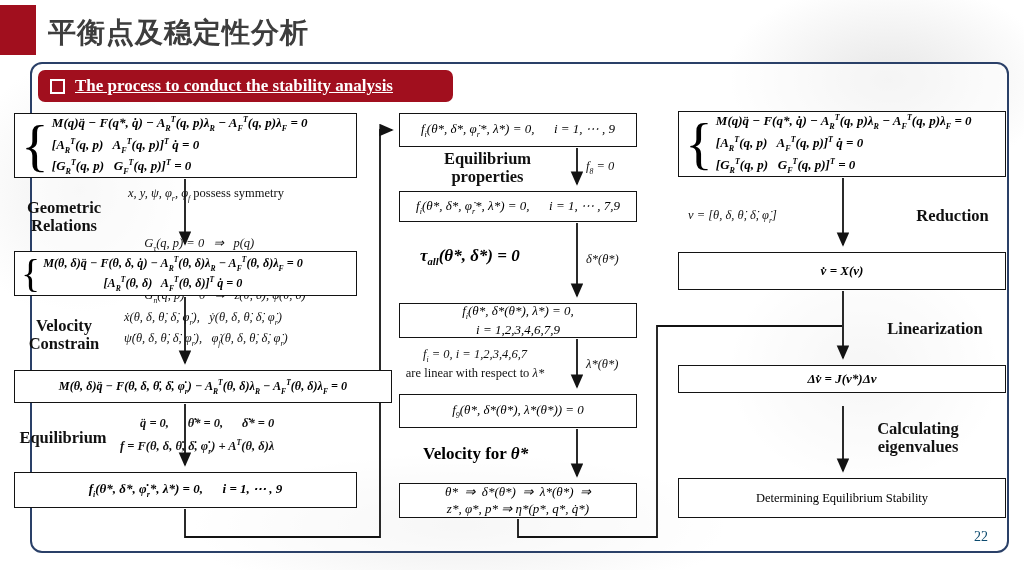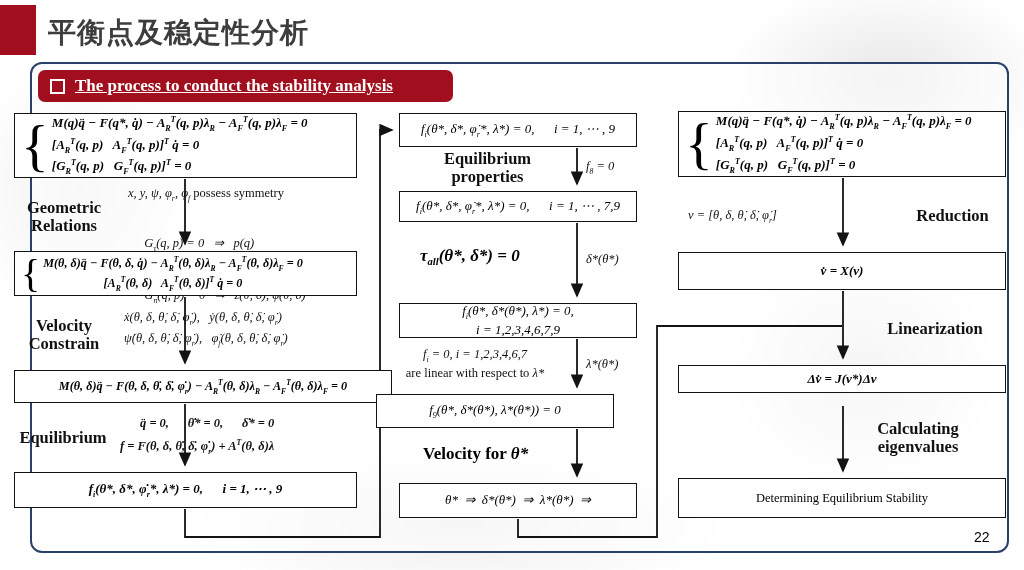--- a/index.html
+++ b/index.html
@@ -60,22 +60,22 @@
   .fbox .roman{font-style:normal;font-weight:normal;font-size:12.5px;white-space:pre;}
   .center .lines{text-align:center;}
 
   
   .lbl{position:absolute;z-index:2;font-weight:bold;color:#111;font-size:16.5px;line-height:1.08;text-align:center;}
   .note{position:absolute;z-index:2;font-size:12.5px;color:#111;line-height:1.35;white-space:pre;}
   .note .m{font-size:12.5px;}
   .noteflex{display:flex;align-items:center;}
   .bold .m, .bold{font-weight:bold;}
   .mathlbl{position:absolute;z-index:2;}
-  .pageno{position:absolute;left:974px;top:529px;z-index:4;font-size:14px;color:#000000;
-          font-family:Liberation Sans, sans-serif;}
+  .pageno{position:absolute;left:974px;top:529px;z-index:4;font-size:14px;color:#0c4a6e;
+          font-family:Liberation Serif, serif;}
 
   .connectors{position:absolute;left:0;top:0;z-index:1;pointer-events:none;}
   sub,sup{font-size:0.62em;}
   sup{vertical-align:super;}
 </style>
 </head>
 <body>
 
 <div class="wm wm1"></div>
 <div class="wm wm2"></div>
@@ -185,31 +185,32 @@
     <div class="m" style="line-height:1.25">i = 1,2,3,4,6,7,9</div>
   </div>
 </div>
 
 <div class="note" style="left:395px;top:346px;width:160px;text-align:center;white-space:normal">
   <div><span class="m">f<sub>i</sub> = 0, i = 1,2,3,4,6,7</span></div>
   <div><span>are linear with respect to </span><span class="m">λ*</span></div>
 </div>
 <div class="note" style="left:586px;top:356px"><span class="m">λ*(θ*)</span></div>
 
-<div class="fbox center" style="left:376px;top:394px;width:238px;height:34px">
+<div class="fbox center" style="left:399px;top:394px;width:238px;height:34px">
   <div class="lines">
       <div class="m">f<sub>9</sub>(θ*, δ*(θ*), λ*(θ*)) = 0</div>
     </div>
 </div>
 
 <div class="mathlbl" style="left:423px;top:444px;font-size:17px;font-weight:bold"><span>Velocity for </span><span class="m">θ*</span></div>
 
 <div class="fbox center" style="left:399px;top:483px;width:238px;height:35px">
   <div class="lines">
     <div class="m" style="line-height:1.25">θ*  ⇒  δ*(θ*)  ⇒  λ*(θ*)  ⇒</div>
+    <div class="m" style="line-height:1.25">z*, φ*, p* ⇒ η*(p*, q*, q̇*)</div>
   </div>
 </div>
 
 <div class="fbox leftalign colR" style="left:678px;top:111px;width:328px;height:66px">
   <span class="brace3"></span>
   <div class="lines">
     <div class="m">M(q)q̈ − F(q*, q̇) − A<sub>R</sub><sup>T</sup>(q, p)λ<sub>R</sub> − A<sub>F</sub><sup>T</sup>(q, p)λ<sub>F</sub> = 0</div>
     <div class="m">[A<sub>R</sub><sup>T</sup>(q, p)   A<sub>F</sub><sup>T</sup>(q, p)]<sup>T</sup> q̇ = 0</div>
     <div class="m">[G<sub>R</sub><sup>T</sup>(q, p)   G<sub>F</sub><sup>T</sup>(q, p)]<sup>T</sup> = 0</div>
   </div>

